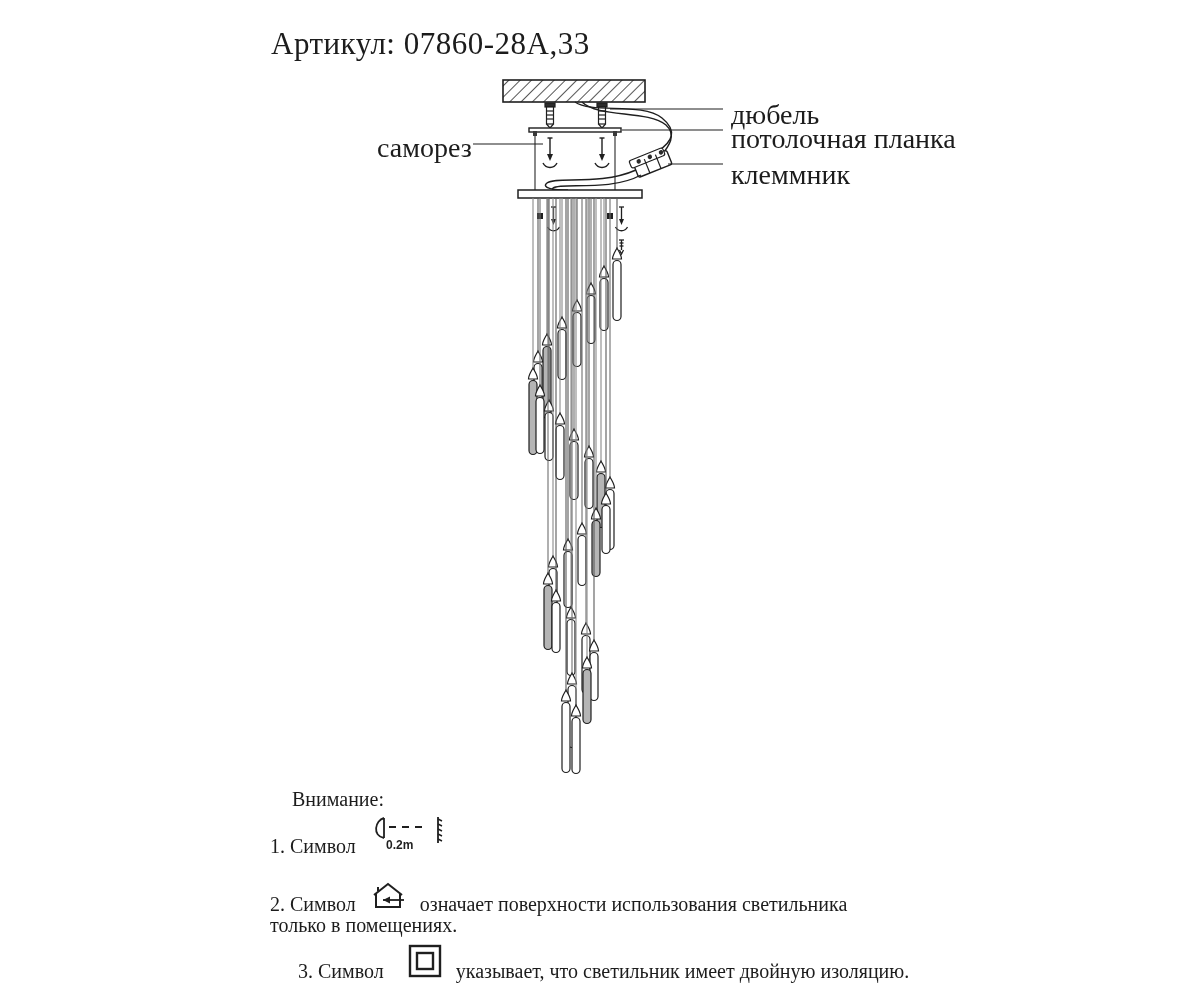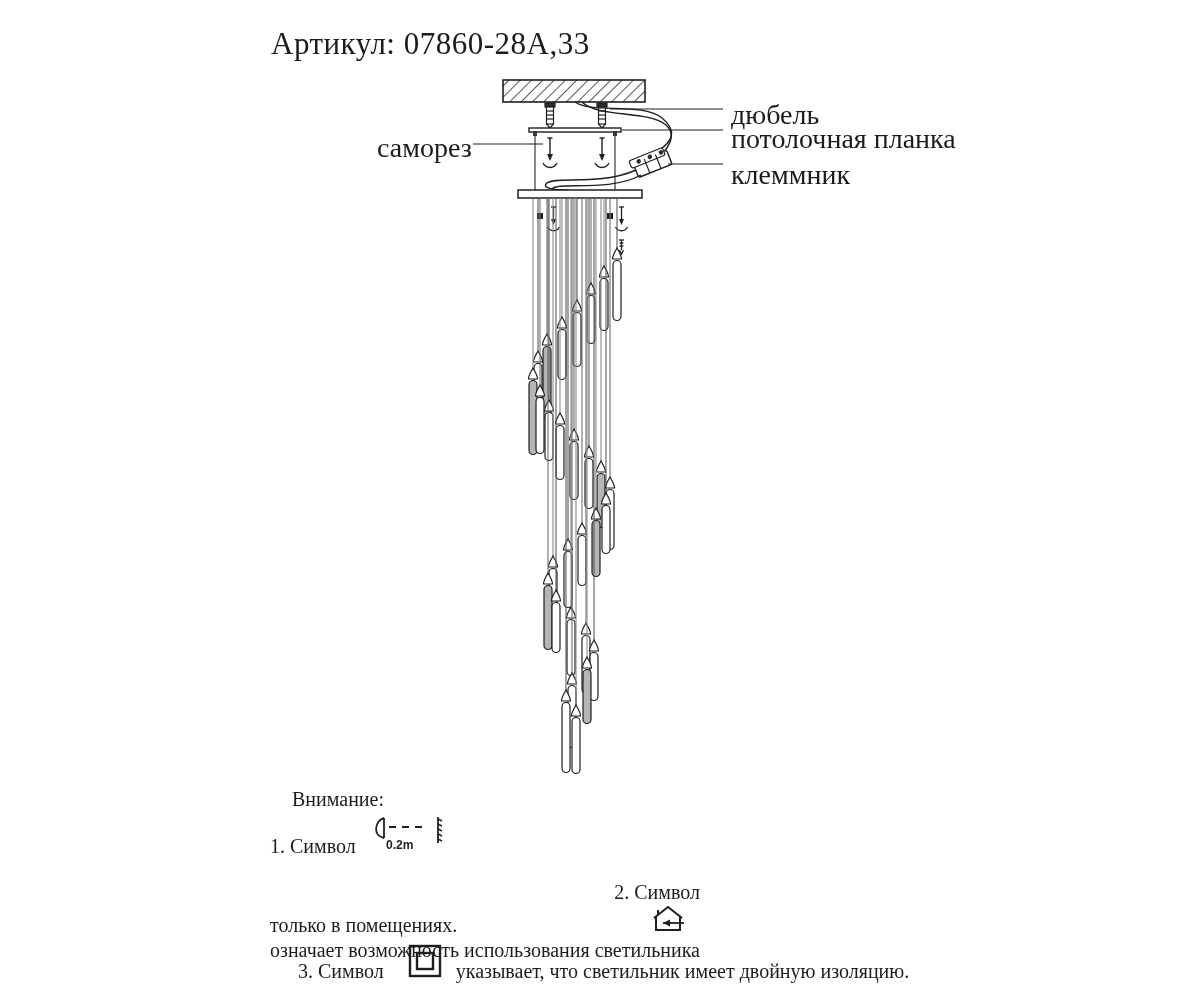--- a/index.html
+++ b/index.html
@@ -291,31 +291,31 @@
       <svg width="94" height="38" viewBox="0 0 94 38">
         <path d="M14 3 L14 23 M14 3 C 5 5, 2 21, 14 23" fill="#ffffff" stroke="#1f1f1f" stroke-width="1.8"></path>
         <line x1="19" y1="12" x2="58" y2="12" stroke="#1f1f1f" stroke-width="2" stroke-dasharray="7 6"></line>
         <line x1="68" y1="2" x2="68" y2="28" stroke="#1f1f1f" stroke-width="1.8"></line>
         <path d="M68 4 l4 2 M68 9 l4 2 M68 14 l4 2 M68 19 l4 2 M68 24 l4 2" stroke="#1f1f1f" stroke-width="1.4"></path>
         <text x="16" y="34" class="min-label" fill="#1f1f1f" font-family="Liberation Sans, sans-serif" font-size="12" font-weight="bold">0.2m</text>
       </svg>
     </span>
   </div>
 
-  <div class="abs warn warn-row" style="left:270px;top:881px;flex-direction:column;">
+  <div class="abs warn warn-row" style="left:270px;top:881px;">
     <span>2. Символ</span>
     <span class="sym gap-l gap-r">
       <svg width="36" height="30" viewBox="0 0 36 30">
         <path d="M4 14 L18 3 L32 14 M6 13 L6 26 L30 26 L30 13" fill="none" stroke="#1f1f1f" stroke-width="2"></path>
         <path d="M8 6 L8 10" stroke="#1f1f1f" stroke-width="2"></path>
         <line x1="34" y1="19" x2="13" y2="19" stroke="#1f1f1f" stroke-width="1.8"></line>
         <polygon points="13,19 20,15.5 20,22.5" fill="#1f1f1f"></polygon>
       </svg>
     </span>
-    <span>означает возможность использования светильника</span>
+    <span>означает поверхности использования светильника</span>
   </div>
   <div class="abs warn" style="left:270px;top:914px;">только в помещениях.</div>
 
   <div class="abs warn warn-row" style="left:270px;top:944px;margin-left:28px;">
     <span>3. Символ</span>
     <span class="sym gap-l gap-r" style="margin-left:24px;">
       <svg width="34" height="34" viewBox="0 0 34 34">
         <rect x="2" y="2" width="30" height="30" fill="none" stroke="#1f1f1f" stroke-width="2.4"></rect>
         <rect x="9" y="9" width="16" height="16" fill="none" stroke="#1f1f1f" stroke-width="2.4"></rect>
       </svg>

